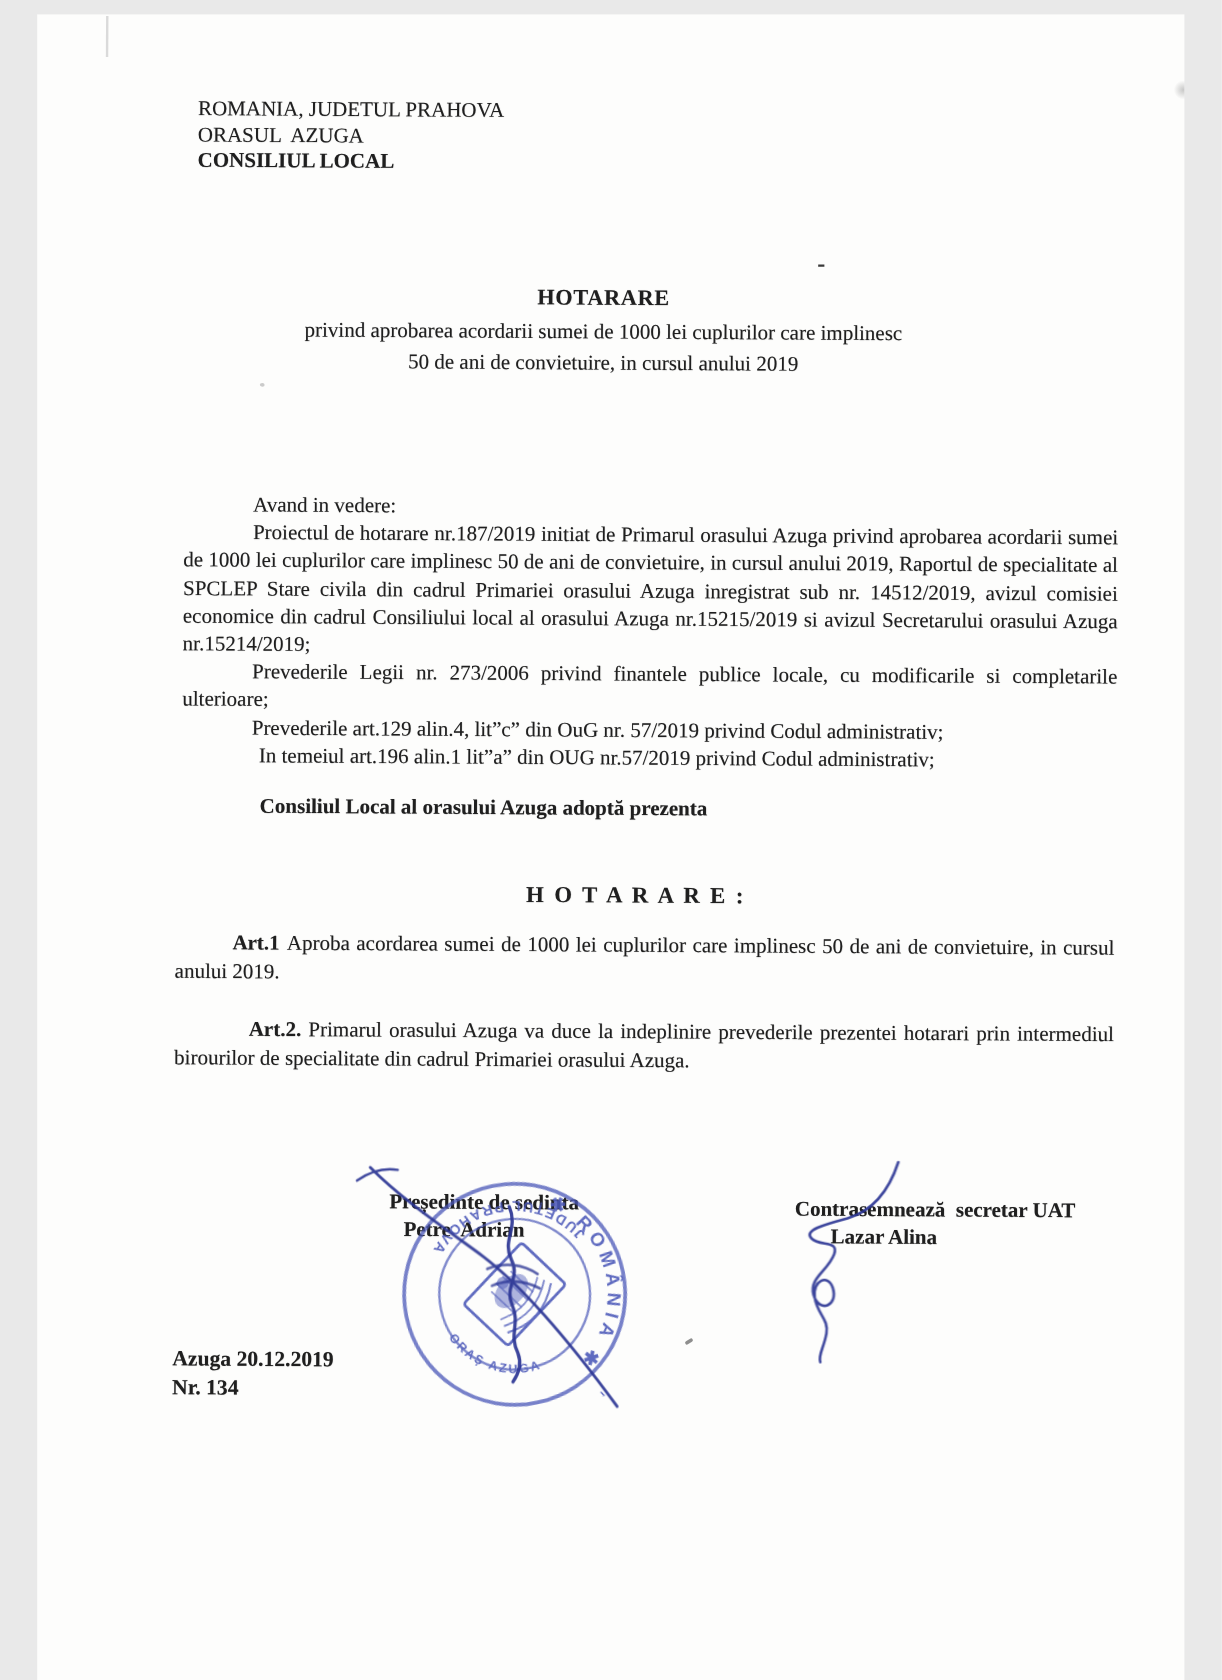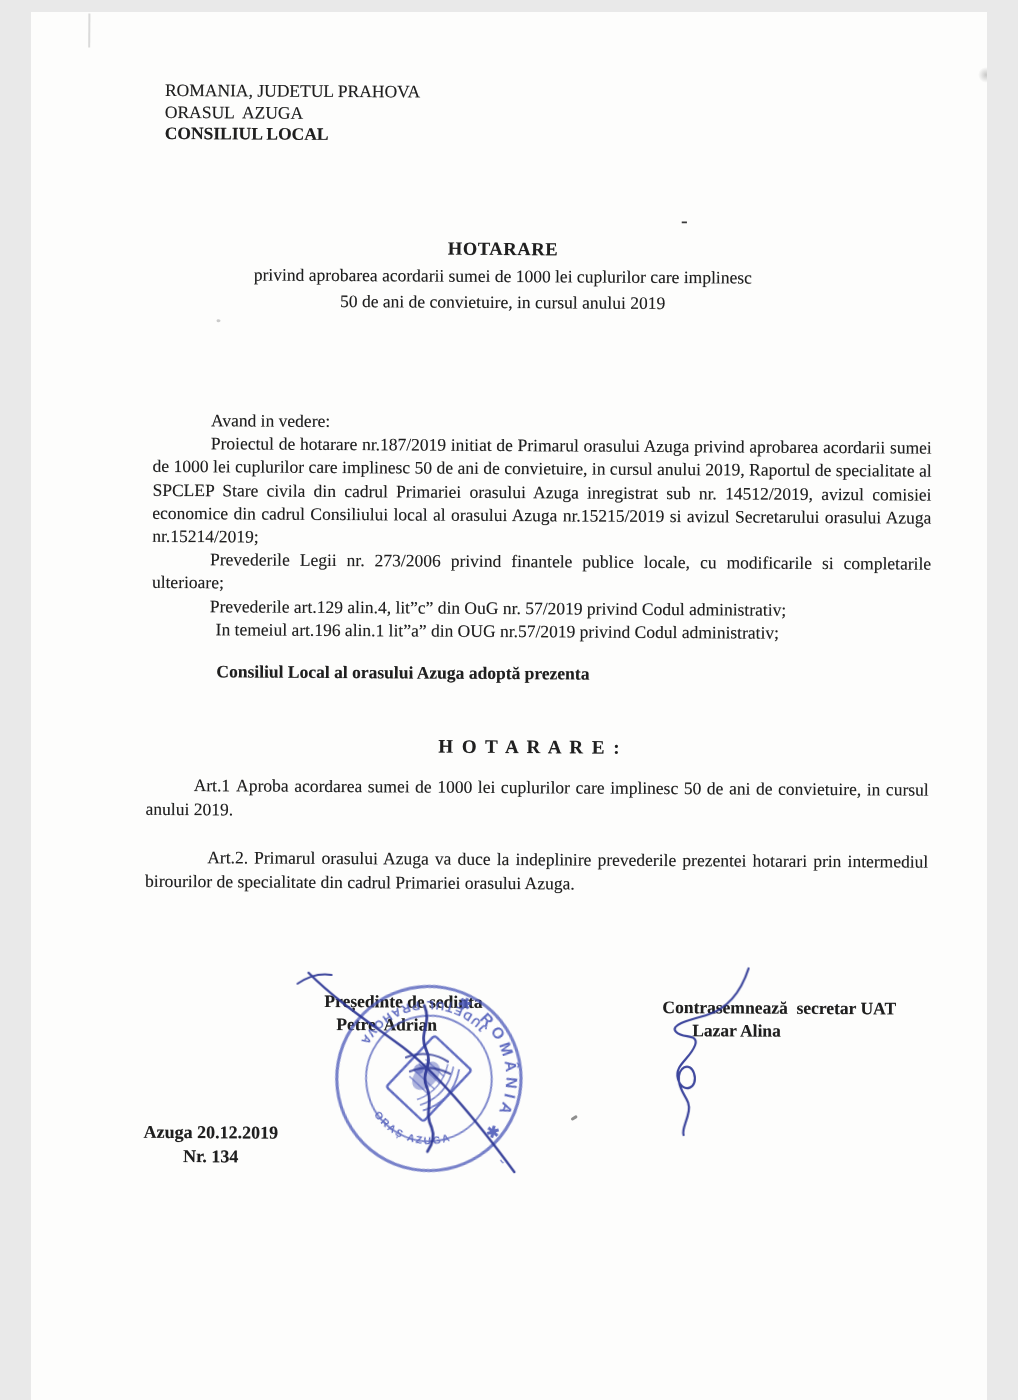--- a/index.html
+++ b/index.html
@@ -24,29 +24,29 @@
   .preamble{left:121px;top:399px;width:779px;font-size:17.5px;line-height:23.2px;text-align:justify;}
   .ind58{text-indent:58px;}
   .ind64{text-indent:64px;}
 
   .adoption{left:186px;top:651px;font-size:17.5px;}
   .decision-heading{left:180px;top:724px;width:640px;text-align:center;font-size:19px;letter-spacing:2px;}
 
   .article{width:783px;font-size:17.5px;line-height:23.5px;text-align:justify;}
   .article-1{left:116px;top:764px;text-indent:48px;}
   .article-2{left:116px;top:836px;text-indent:62px;}
-  .art-label{font-weight:normal;margin-right:6px;}
+  .art-label{font-weight:bold;margin-right:6px;}
 
   .sig{font-size:17.5px;line-height:23px;}
   .sig-left{left:296px;top:979px;}
   .sig-right{left:634px;top:983px;}
   .sig-left .sig-name{padding-left:12px;}
   .sig-right .sig-name{padding-left:30px;}
 
-  .footer-block{left:116px;top:1110px;font-size:18px;line-height:24px;text-align:center;}
+  .footer-block{left:116px;top:1110px;font-size:18px;line-height:24px;}
 
   .stamp-svg{left:303px;top:969px;width:196px;height:196px;transform:rotate(-12deg);opacity:0.88;filter:blur(0.25px);z-index:3;}
   .ink-svg{left:0;top:0;width:1018px;height:1400px;z-index:4;pointer-events:none;}
 
   .artifact{position:absolute;}
   .corner-mark{left:54px;top:4px;width:2px;height:34px;background:rgba(140,140,140,0.3);}
   .smudge-tr{left:944px;top:52px;width:16px;height:16px;border-radius:50%;
     background:radial-gradient(circle,rgba(120,120,120,0.4) 0%,rgba(120,120,120,0) 70%);}
   .dot-1{left:184px;top:309px;width:4px;height:3px;border-radius:50%;background:#9a9a9a;opacity:0.5;}
   .fleck-1{left:543px;top:1104px;width:7px;height:3px;border-radius:2px;background:#333;opacity:0.55;transform:rotate(-32deg);}

